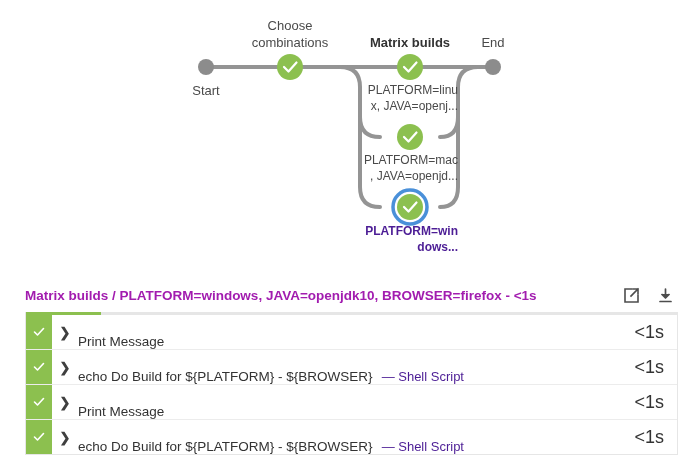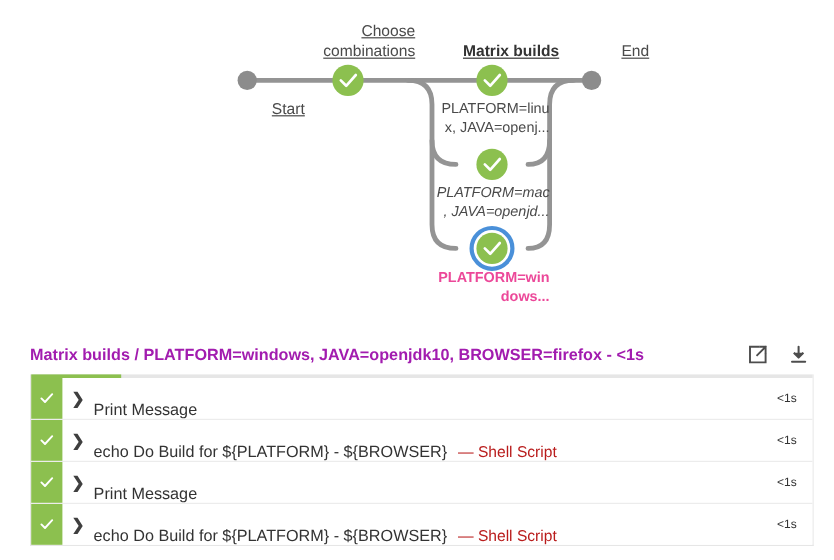--- a/index.html
+++ b/index.html
@@ -19,36 +19,35 @@
     position: absolute;
     left: 0; top: 0;
     width: 695px; height: 272px;
   }
   #pipeline-graph svg { display: block; }
 
   .stage-label {
     position: absolute;
     font-size: 13px;
     color: #4a4a4a;
-    text-align: right;
+    text-align: center;
     line-height: 17px;
     white-space: pre-line;
-    text-decoration: underline;
   }
   .stage-label.selected { font-weight: bold; color: #333; }
 
   .node-label {
     position: absolute;
     font-size: 12px;
     color: #4a4a4a;
     text-align: right;
     line-height: 16px;
     width: 96px;
   }
-  .node-label.selected { font-weight: bold; color: #ec4899; }
+  .node-label.selected { font-weight: bold; color: #4c1d95; }
 
   
   #steps-panel {
     position: absolute;
     left: 25px; top: 278px;
     width: 653px;
   }
   #steps-header {
     display: flex;
     align-items: center;
@@ -127,30 +126,30 @@
   .step-name-cell {
     flex: 1 1 auto;
     display: flex;
     align-items: flex-end;
     font-size: 13.5px;
     color: #333333;
     overflow: hidden;
     white-space: nowrap;
   }
   .step-meta {
-    color: #b91c1c;
+    color: #4c1d95;
     margin-left: 9px;
     font-size: 13px;
   }
   .duration-cell {
     flex: 0 0 auto;
     display: flex;
     align-items: center;
     padding-right: 13px;
-    font-size: 10px;
+    font-size: 18px;
     color: #333333;
     margin-left: 12px;
   }
 </style>
 </head>
 <body>
 
 <div id="pipeline-graph">
 
   <svg width="695" height="272">
@@ -196,21 +195,21 @@
   </svg>
 
   <div class="stage-label" style="left:158px; top:34px; width:96px;margin-top:48px;">Start</div>
   <div class="stage-label" style="left:234px; top:17px; width:112px;">Choose
 combinations</div>
   <div class="stage-label selected" style="left:354px; top:34px; width:112px;">Matrix builds</div>
   <div class="stage-label" style="left:445px; top:34px; width:96px;">End</div>
 
   <div class="node-label" style="left:362px; top:82px;">PLATFORM=linu
 x, JAVA=openj...</div>
-  <div class="node-label" style="left:362px; top:152px;font-style:italic;">PLATFORM=mac
+  <div class="node-label" style="left:362px; top:152px;">PLATFORM=mac
 , JAVA=openjd...</div>
   <div class="node-label selected" style="left:362px; top:223px;">PLATFORM=win
 dows...</div>
 </div>
 
 <div id="steps-panel">
 
   <div id="steps-header">
     <div id="steps-title">Matrix builds / PLATFORM=windows, JAVA=openjdk10, BROWSER=firefox - &lt;1s</div>
 

